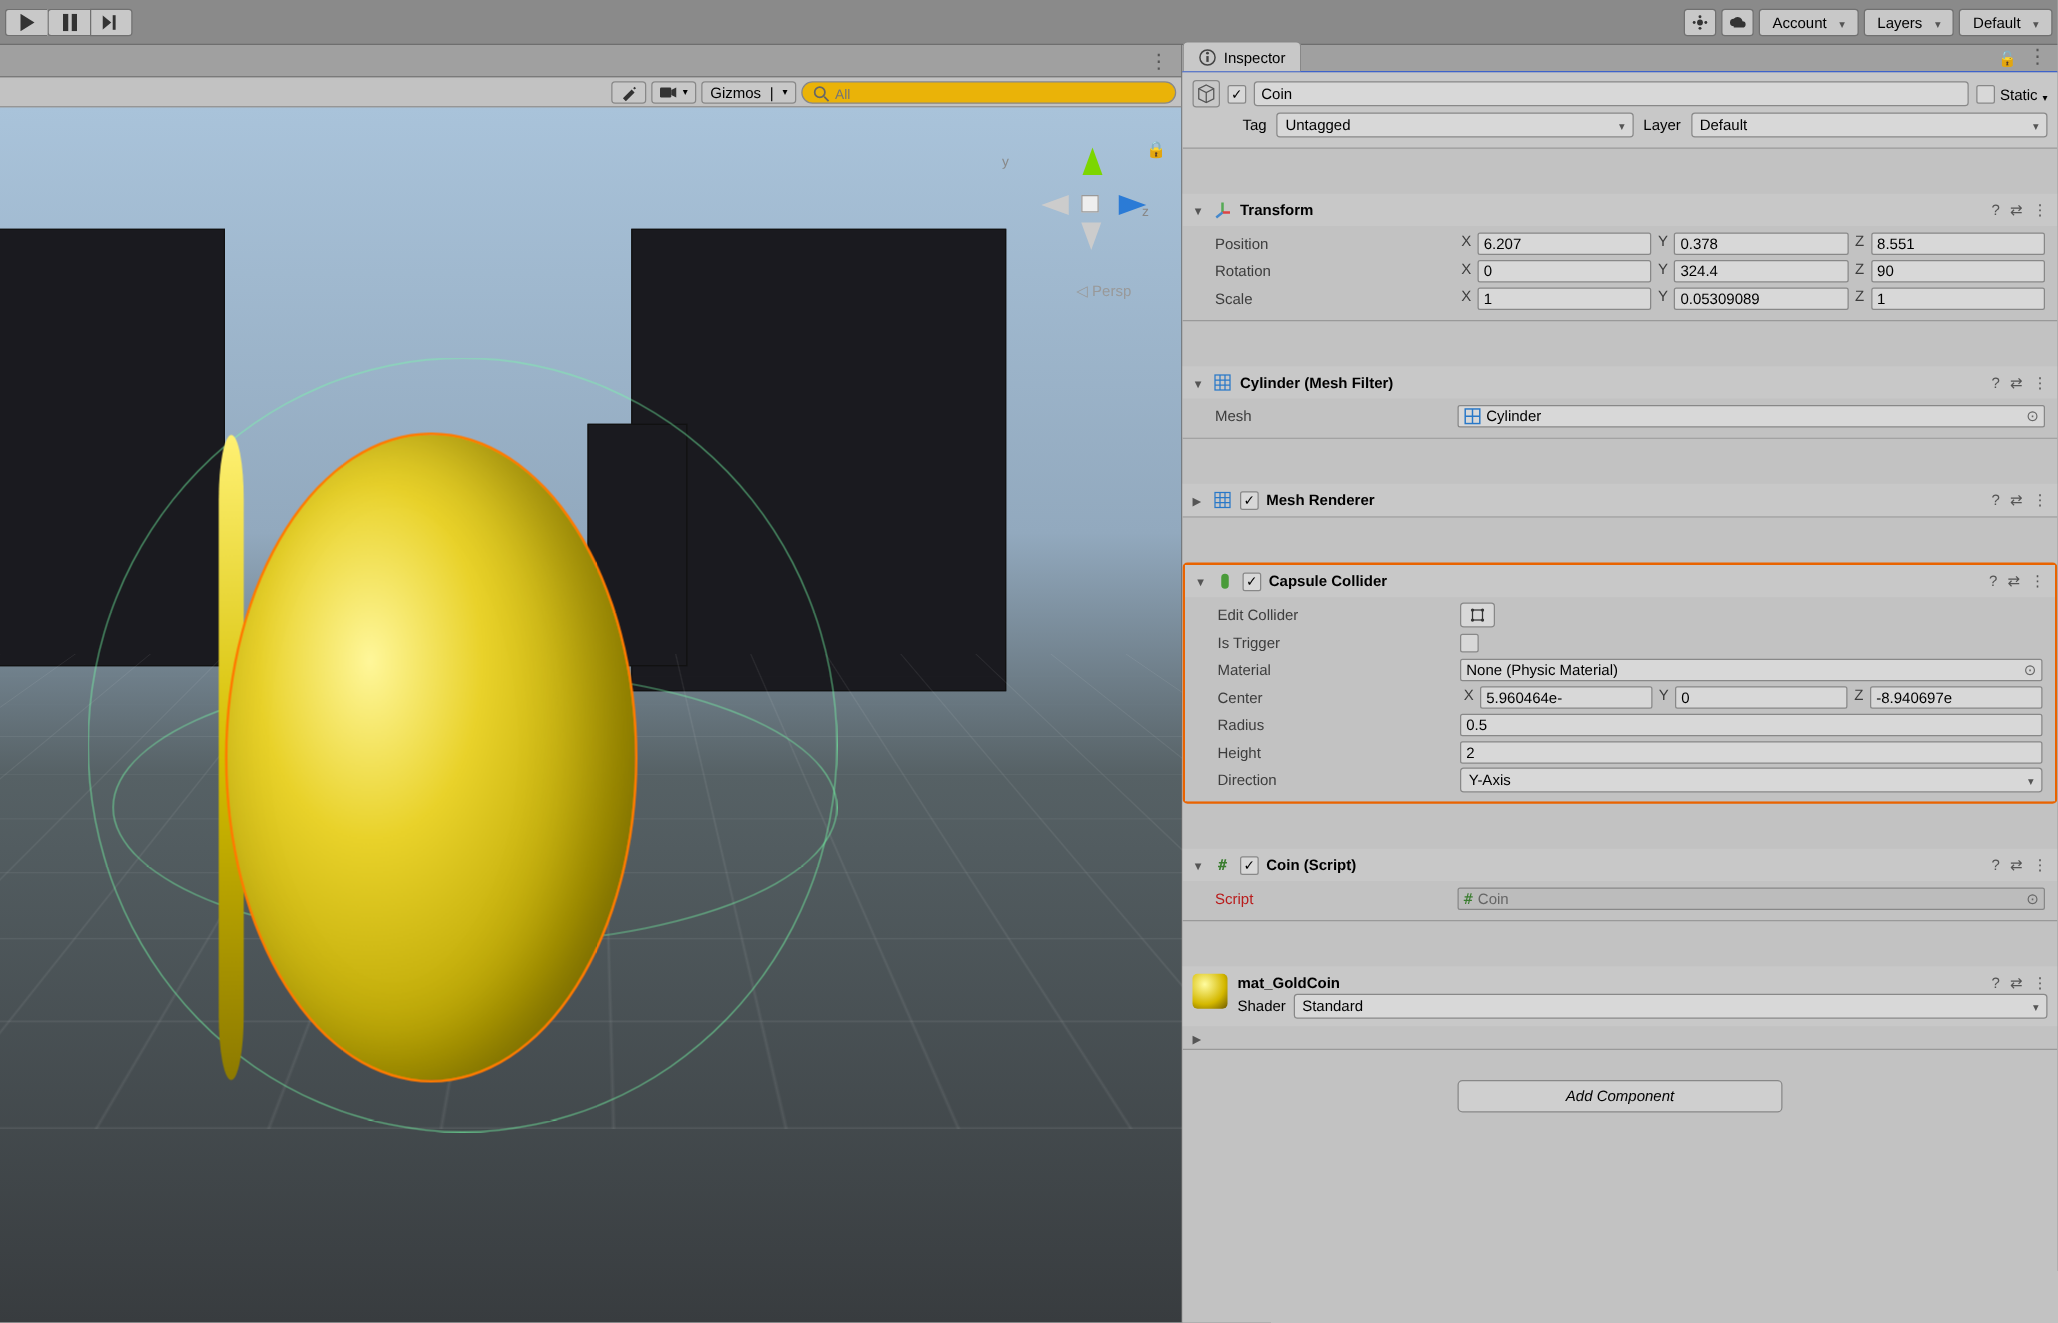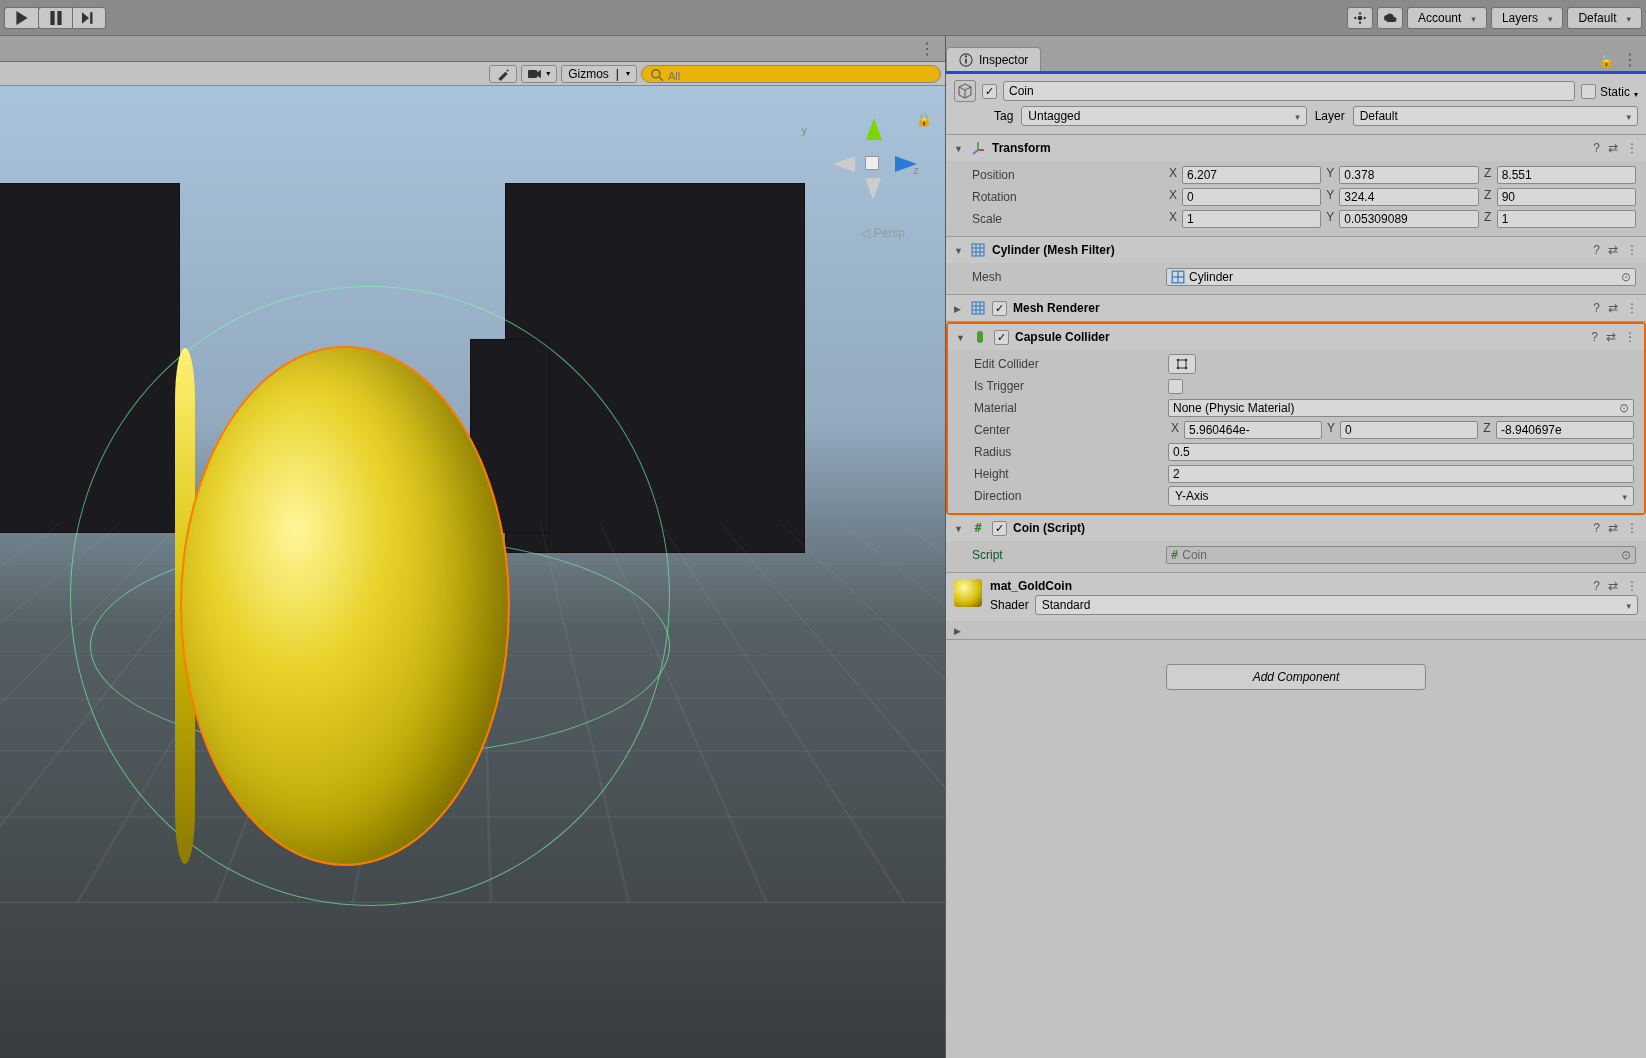--- a/index.html
+++ b/index.html
@@ -52,34 +52,34 @@
   .gizmo .cz{left:70px; top:40px; border-top:8px solid transparent; border-bottom:8px solid transparent; border-left:22px solid #2b7bd6;}
   .gizmo .cx{left:8px; top:40px; border-top:8px solid transparent; border-bottom:8px solid transparent; border-right:22px solid #ccc;}
   .gizmo .cd{left:40px; top:62px; border-left:8px solid transparent; border-right:8px solid transparent; border-top:22px solid #ccc;}
   .gizmo-label{position:absolute; color:#888; font-size:11px;}
   .lx{right:138px; top:38px;}
   .lz{right:26px; top:78px;}
   .lock-icon{position:absolute; right:12px; top:26px; color:#666; font-size:13px;}
   .persp-label{position:absolute; right:40px; top:140px; color:#999; font-size:12px;}
 
   
-  .tabstrip{display:flex; justify-content:flex-end; height:38px; background:#a0a0a0; border-bottom:3px solid #1d4ed8; align-items:flex-end;}
+  .tabstrip{display:flex; justify-content:flex-end; height:22px; background:#a0a0a0; border-bottom:1px solid #1d4ed8; align-items:flex-end;}
   .tab{position:absolute; left:946px; height:24px; background:#c8c8c8; border:1px solid #888; border-bottom:none; border-radius:4px 4px 0 0; display:flex; align-items:center; gap:6px; padding:0 12px;}
   .tabstrip .dots{font-size:16px; color:#555; padding:0 8px 2px 0; cursor:pointer;}
   .ins-body{flex:1; overflow:auto; background:#c2c2c2;}
   .obj-header{background:#c8c8c8; border-bottom:1px solid #999; padding:6px 8px 8px 8px;}
   .obj-row1{display:flex; align-items:center; gap:6px;}
   .cube-ico{width:22px;height:22px;border:1px solid #888;border-radius:3px;display:flex;align-items:center;justify-content:center;}
   .obj-name{flex:1; height:20px; background:#d8d8d8; border:1px solid #888; border-radius:3px; padding:0 5px;}
   .static{display:flex;align-items:flex-end;gap:4px;}
   .obj-row2{display:flex;align-items:center;gap:8px;margin-top:4px;padding-left:40px;}
   .dd{height:20px; background:#d8d8d8; border:1px solid #888; border-radius:3px; padding:0 6px; display:flex; align-items:center; justify-content:space-between; gap:6px; cursor:pointer;}
   .dd .drop::after{content:"▾"; font-size:9px; color:#555;}
 
-  .comp{border-bottom:1px solid #999;}
+  .comp{border-bottom:1px solid #999;margin-top:36px;}
   .comp-head{background:#c8c8c8; height:26px; display:flex; align-items:center; gap:6px; padding:0 8px; cursor:pointer;}
   .comp-head .fold{width:10px; display:inline-block; color:#555;}
   .comp-head .fold.open::before{content:"▼"; font-size:9px;}
   .comp-head .fold.closed::before{content:"▶"; font-size:9px;}
   .comp-head .name{flex:1; font-weight:bold;}
   .comp-head .icons{display:flex; gap:8px; color:#555; font-size:13px;}
   .comp-icon{width:16px;height:16px;display:flex;align-items:center;justify-content:center;}
   .comp-body{background:#c2c2c2; padding:3px 10px 6px 26px;}
   .field{display:flex; align-items:center; height:22px; gap:4px;}
   .field label{width:190px; color:#3d3d3d;}
@@ -443,21 +443,21 @@
           <span class="checkbox checked"></span>
           <span class="name">Coin (Script)</span>
           <span class="icons">
               <span>?</span>
               <span>⇄</span>
               <span>⋮</span>
             </span>
         </div>
         <div class="comp-body">
           <div class="field">
-              <label style="color:#14532d">Script</label>
+              <label style="color:#b91c1c">Script</label>
             <div class="obj-field" style="background:#bcbcbc">
                 <span style="color:#3a7d2f;font-family:monospace">#</span>
                 <span style="color:#666">Coin</span>
                 <span class="targ">⊙</span>
               </div>
             </div>
         </div>
       </div>
 
       <div class="comp">

